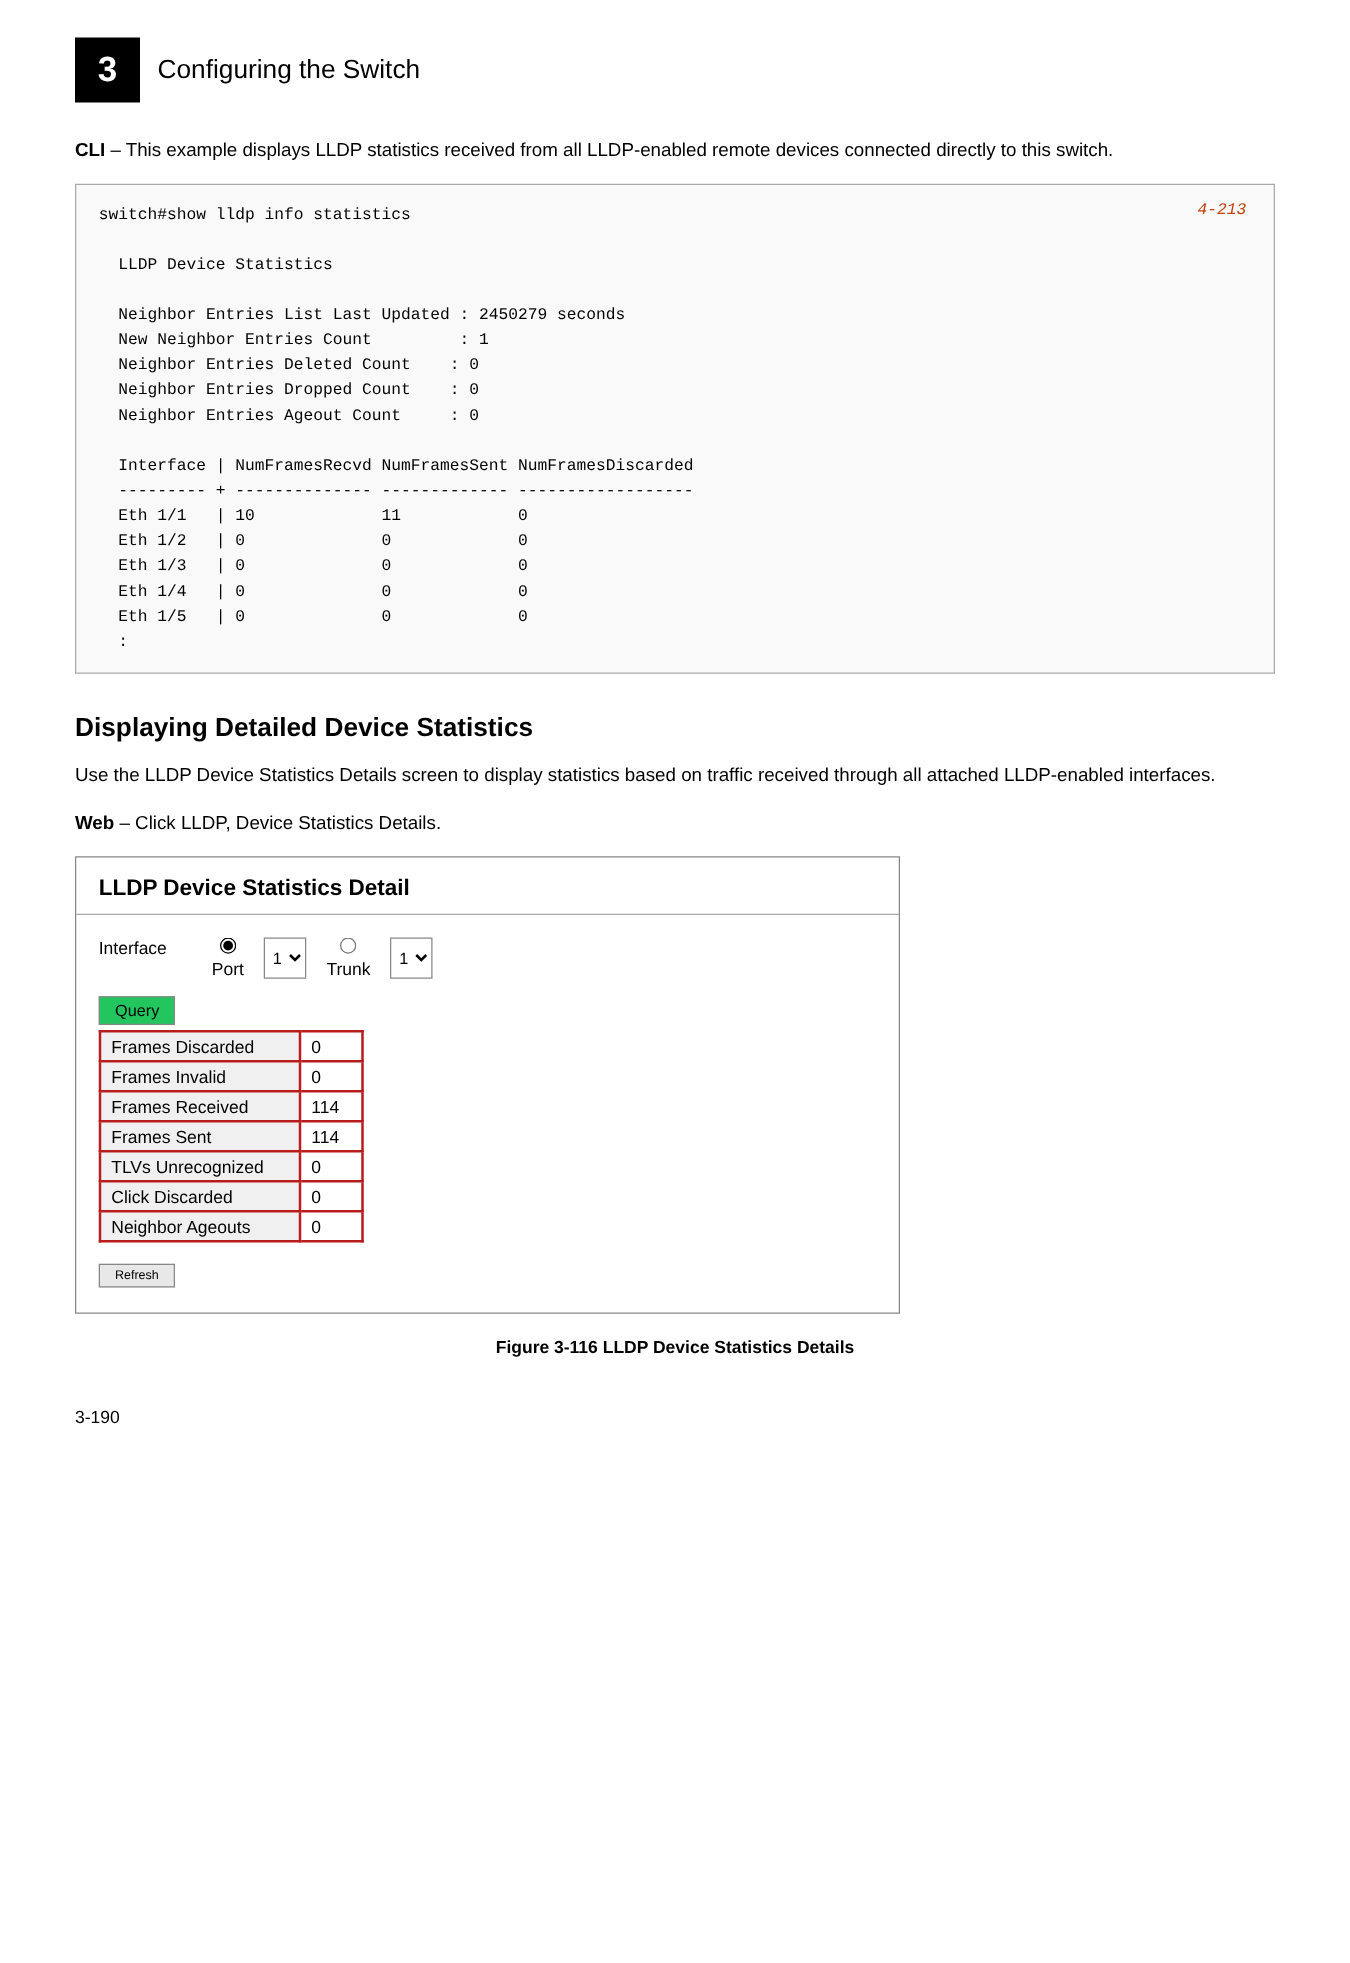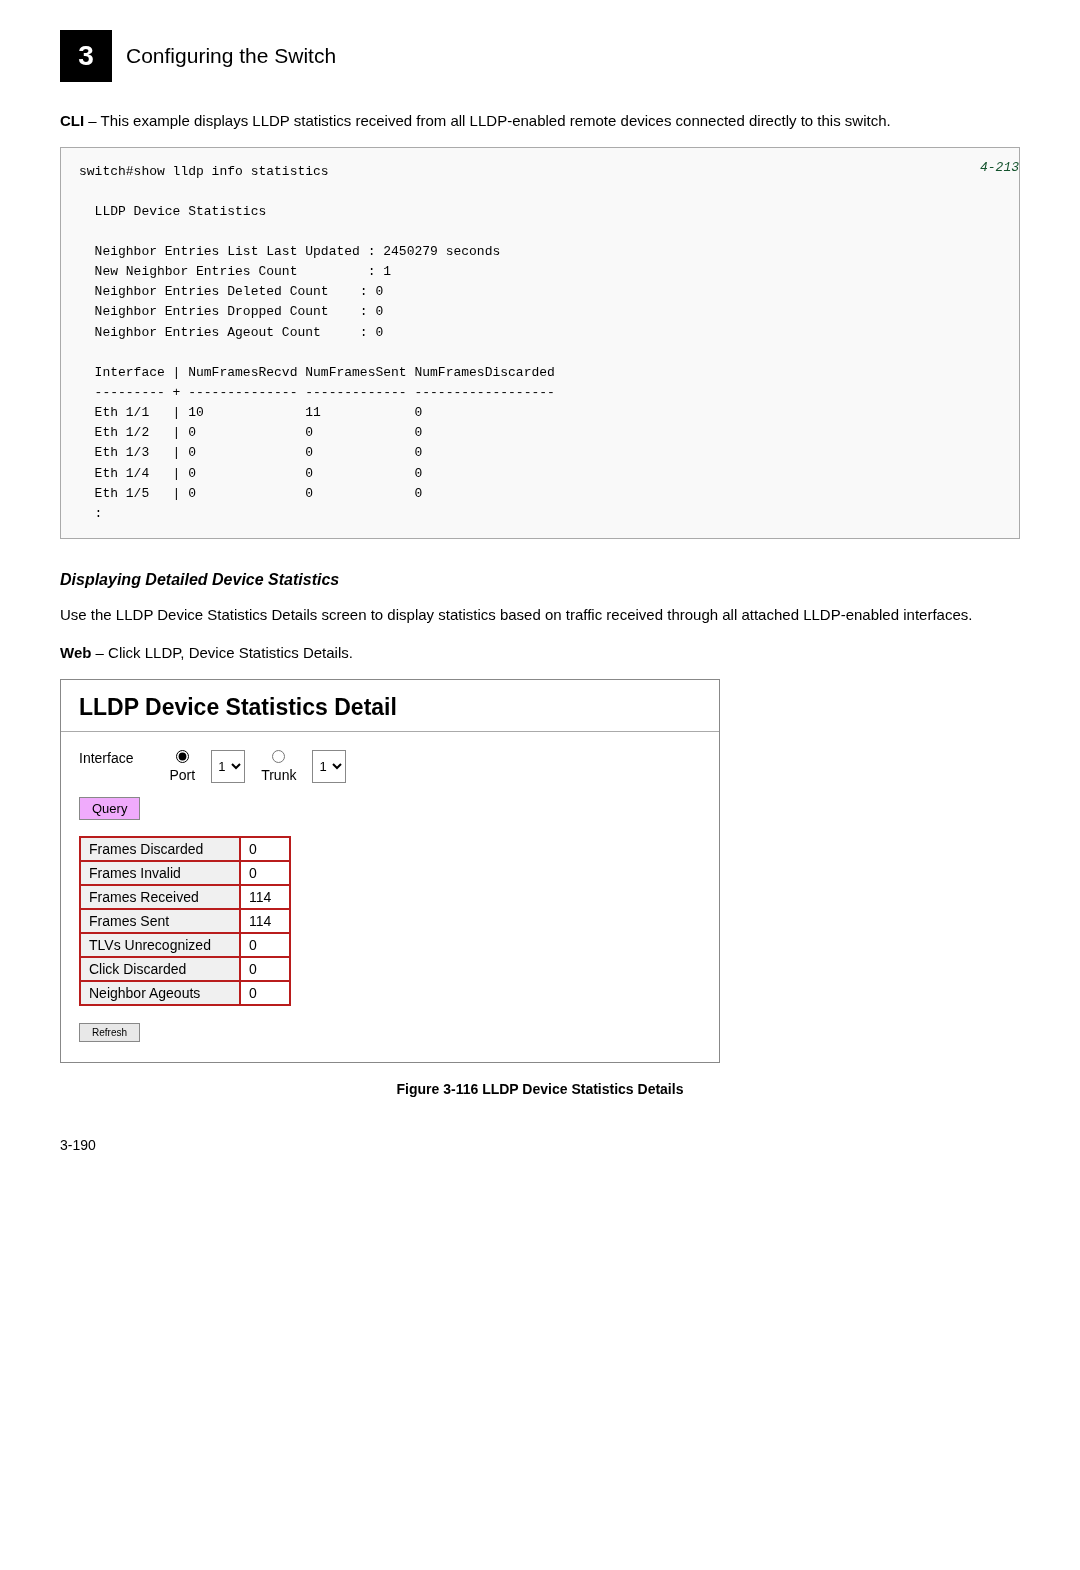--- a/index.html
+++ b/index.html
@@ -53,33 +53,32 @@
       font-family: "Courier New", Courier, monospace;
       font-size: 13px;
       padding: 14px 18px 14px 18px;
       margin-bottom: 32px;
       position: relative;
       line-height: 1.55;
     }
     .code-page-num {
       position: absolute;
       top: 10px;
-      right: 0;
+      right: 22px;
       font-style: italic;
       font-size: 13px;
-      color: #14532d;
+      color: #c2410c;
     }
 
     
     .section-heading {
-      font-size: 16px;
+      font-size: 21px;
       font-weight: bold;
       margin-bottom: 14px;
       margin-top: 10px;
-      font-style: italic;
     }
     .section-desc {
       font-size: 15px;
       line-height: 1.55;
       margin-bottom: 18px;
     }
     .web-label {
       font-size: 15px;
       margin-bottom: 18px;
     }
@@ -94,21 +93,21 @@
       margin-bottom: 18px;
       background: #fff;
       width: 660px;
     }
     .ui-panel-header {
       border-bottom: 1.5px solid #aaa;
       padding: 14px 18px 10px 18px;
       margin-bottom: 18px;
     }
     .ui-panel-title {
-      font-size: 23px;
+      font-size: 18px;
       font-weight: bold;
     }
     .ui-panel-body {
       padding: 0 18px;
     }
 
     
     .interface-row {
       display: flex;
       gap: 16px;
@@ -135,25 +134,25 @@
       background: #fff;
     }
     .trunk-label {
       font-size: 14px;
     }
 
     
     .query-btn {
       display: inline-block;
       padding: 3px 12px;
-      background: #f0abfc;
+      background: #22c55e;
       border: 1px solid #888;
       font-size: 13px;
       cursor: pointer;
-      margin-bottom: 16px;
+      margin-bottom: 4px;
     }
 
     
     .stats-table {
       border-collapse: collapse;
       margin-bottom: 16px;
       font-size: 14px;
     }
     .stats-table td {
       border: 2px solid #b91c1c;

